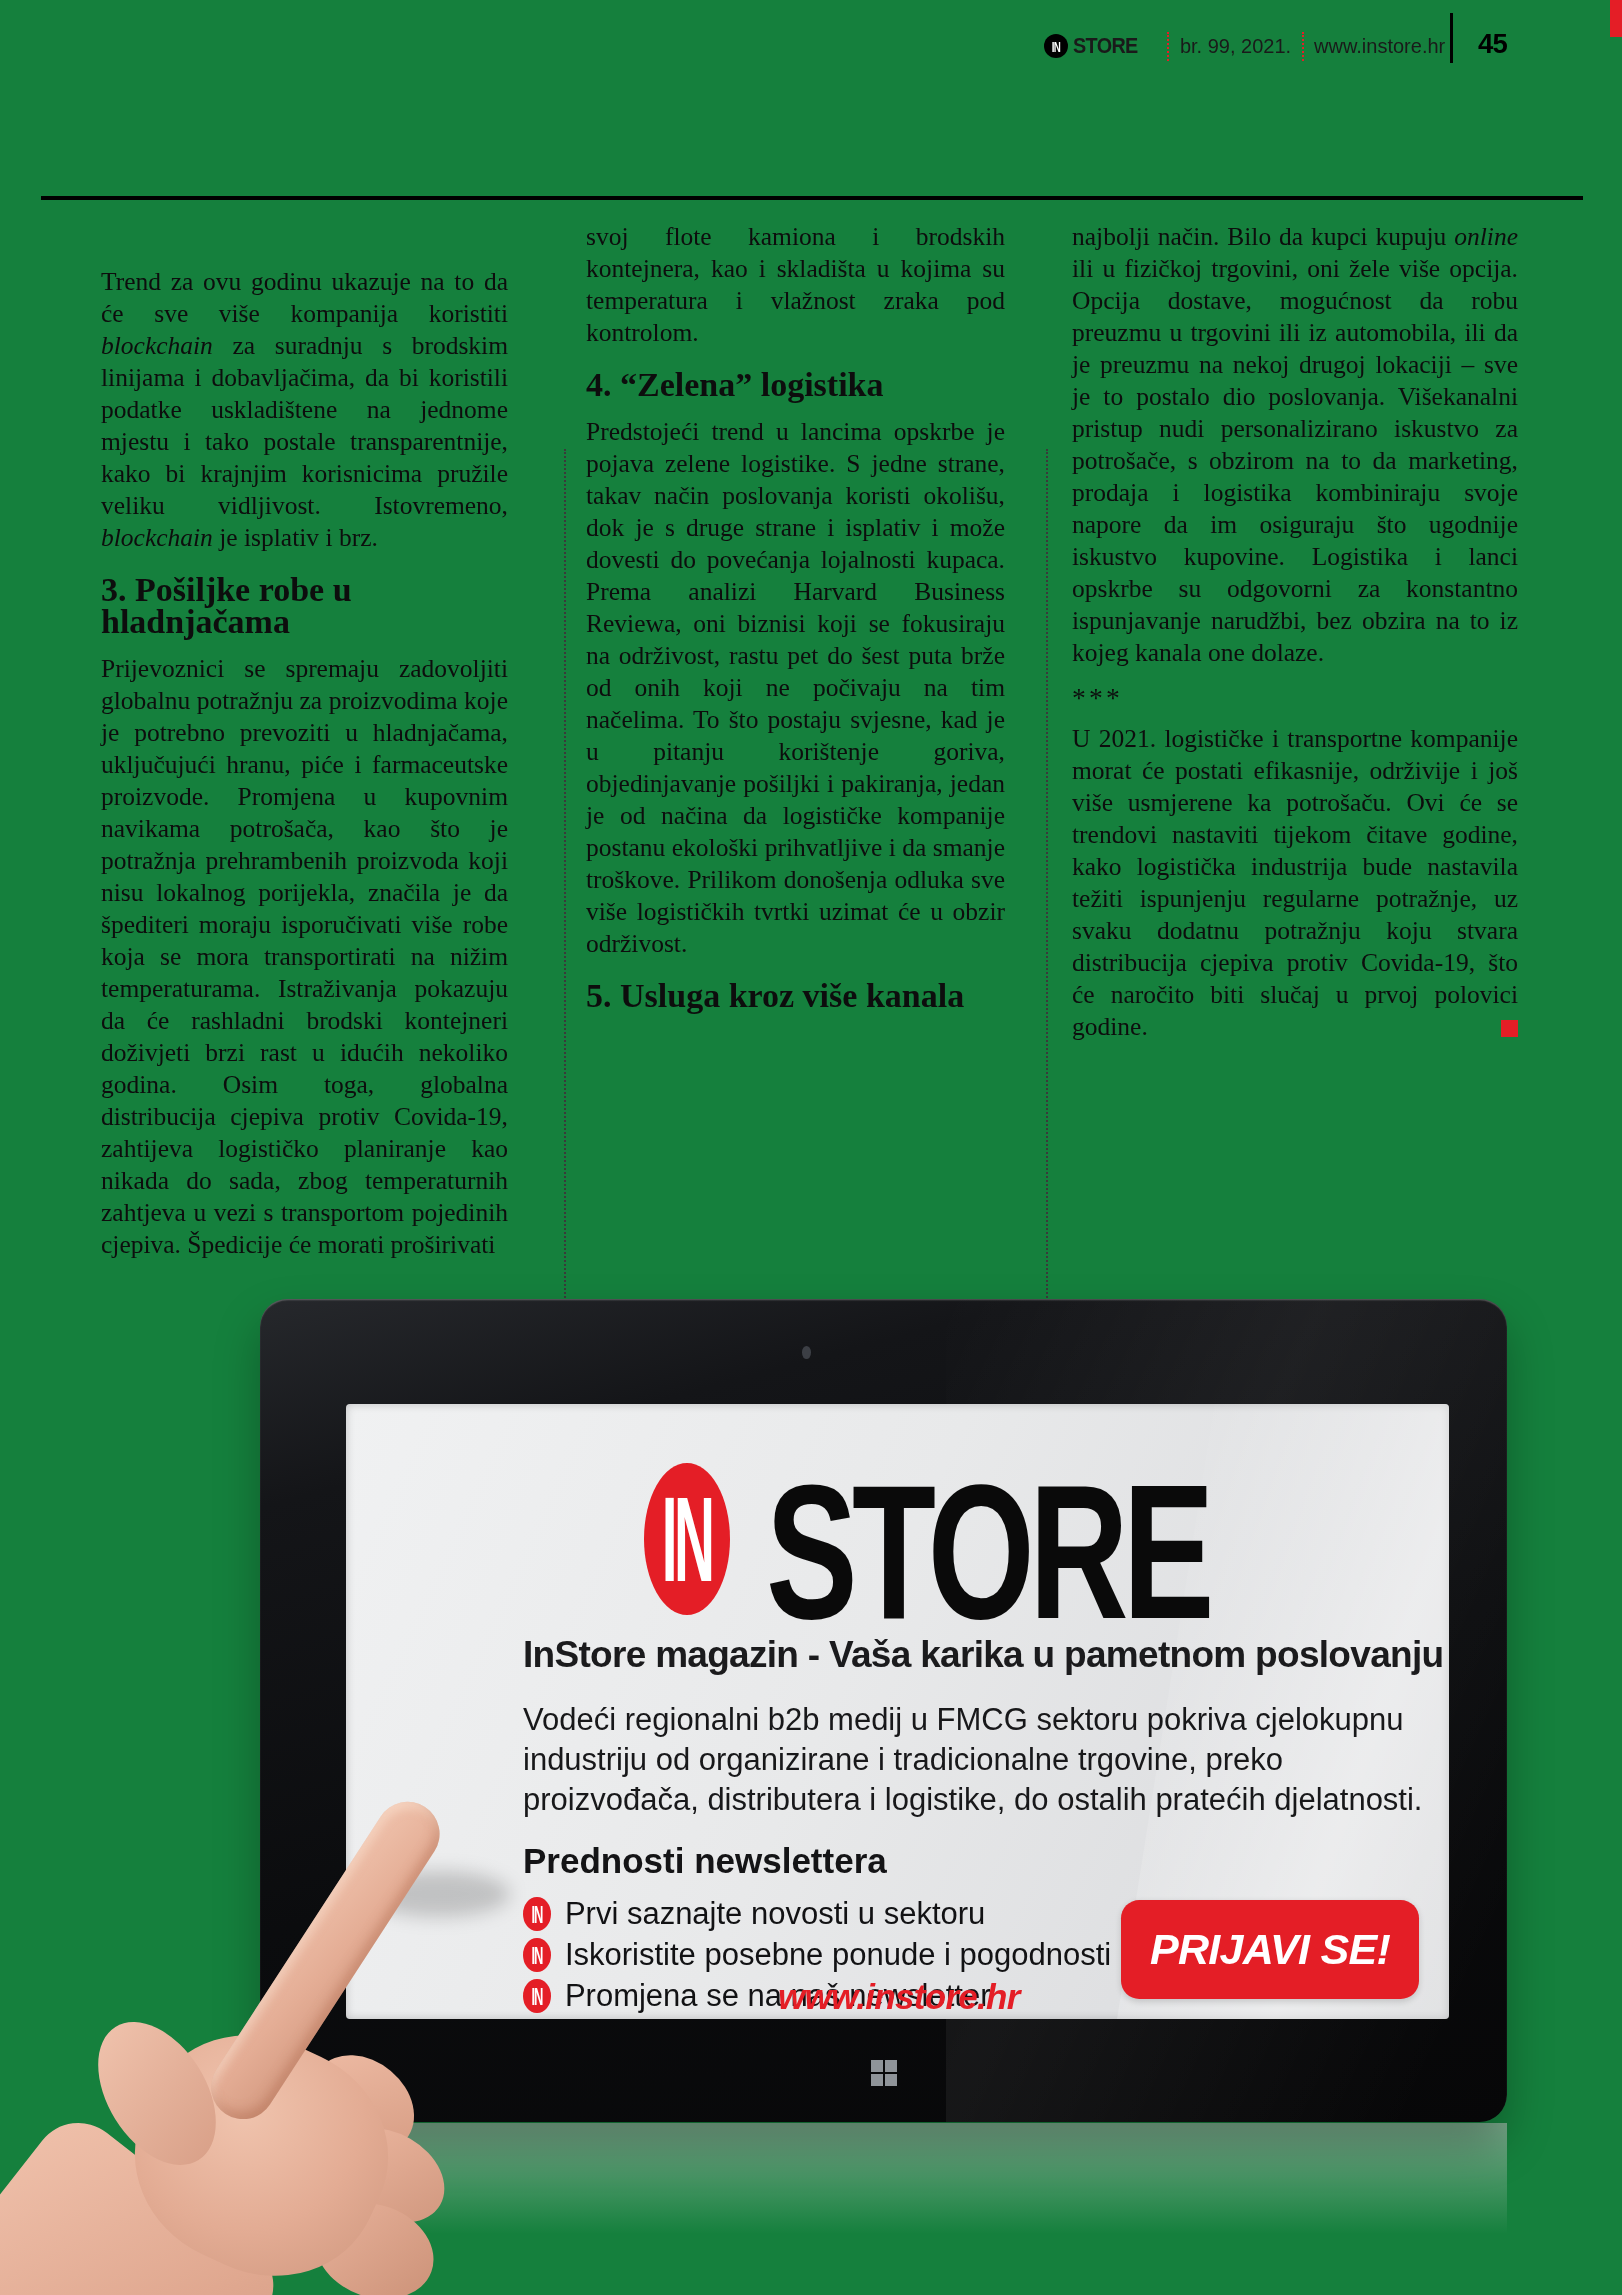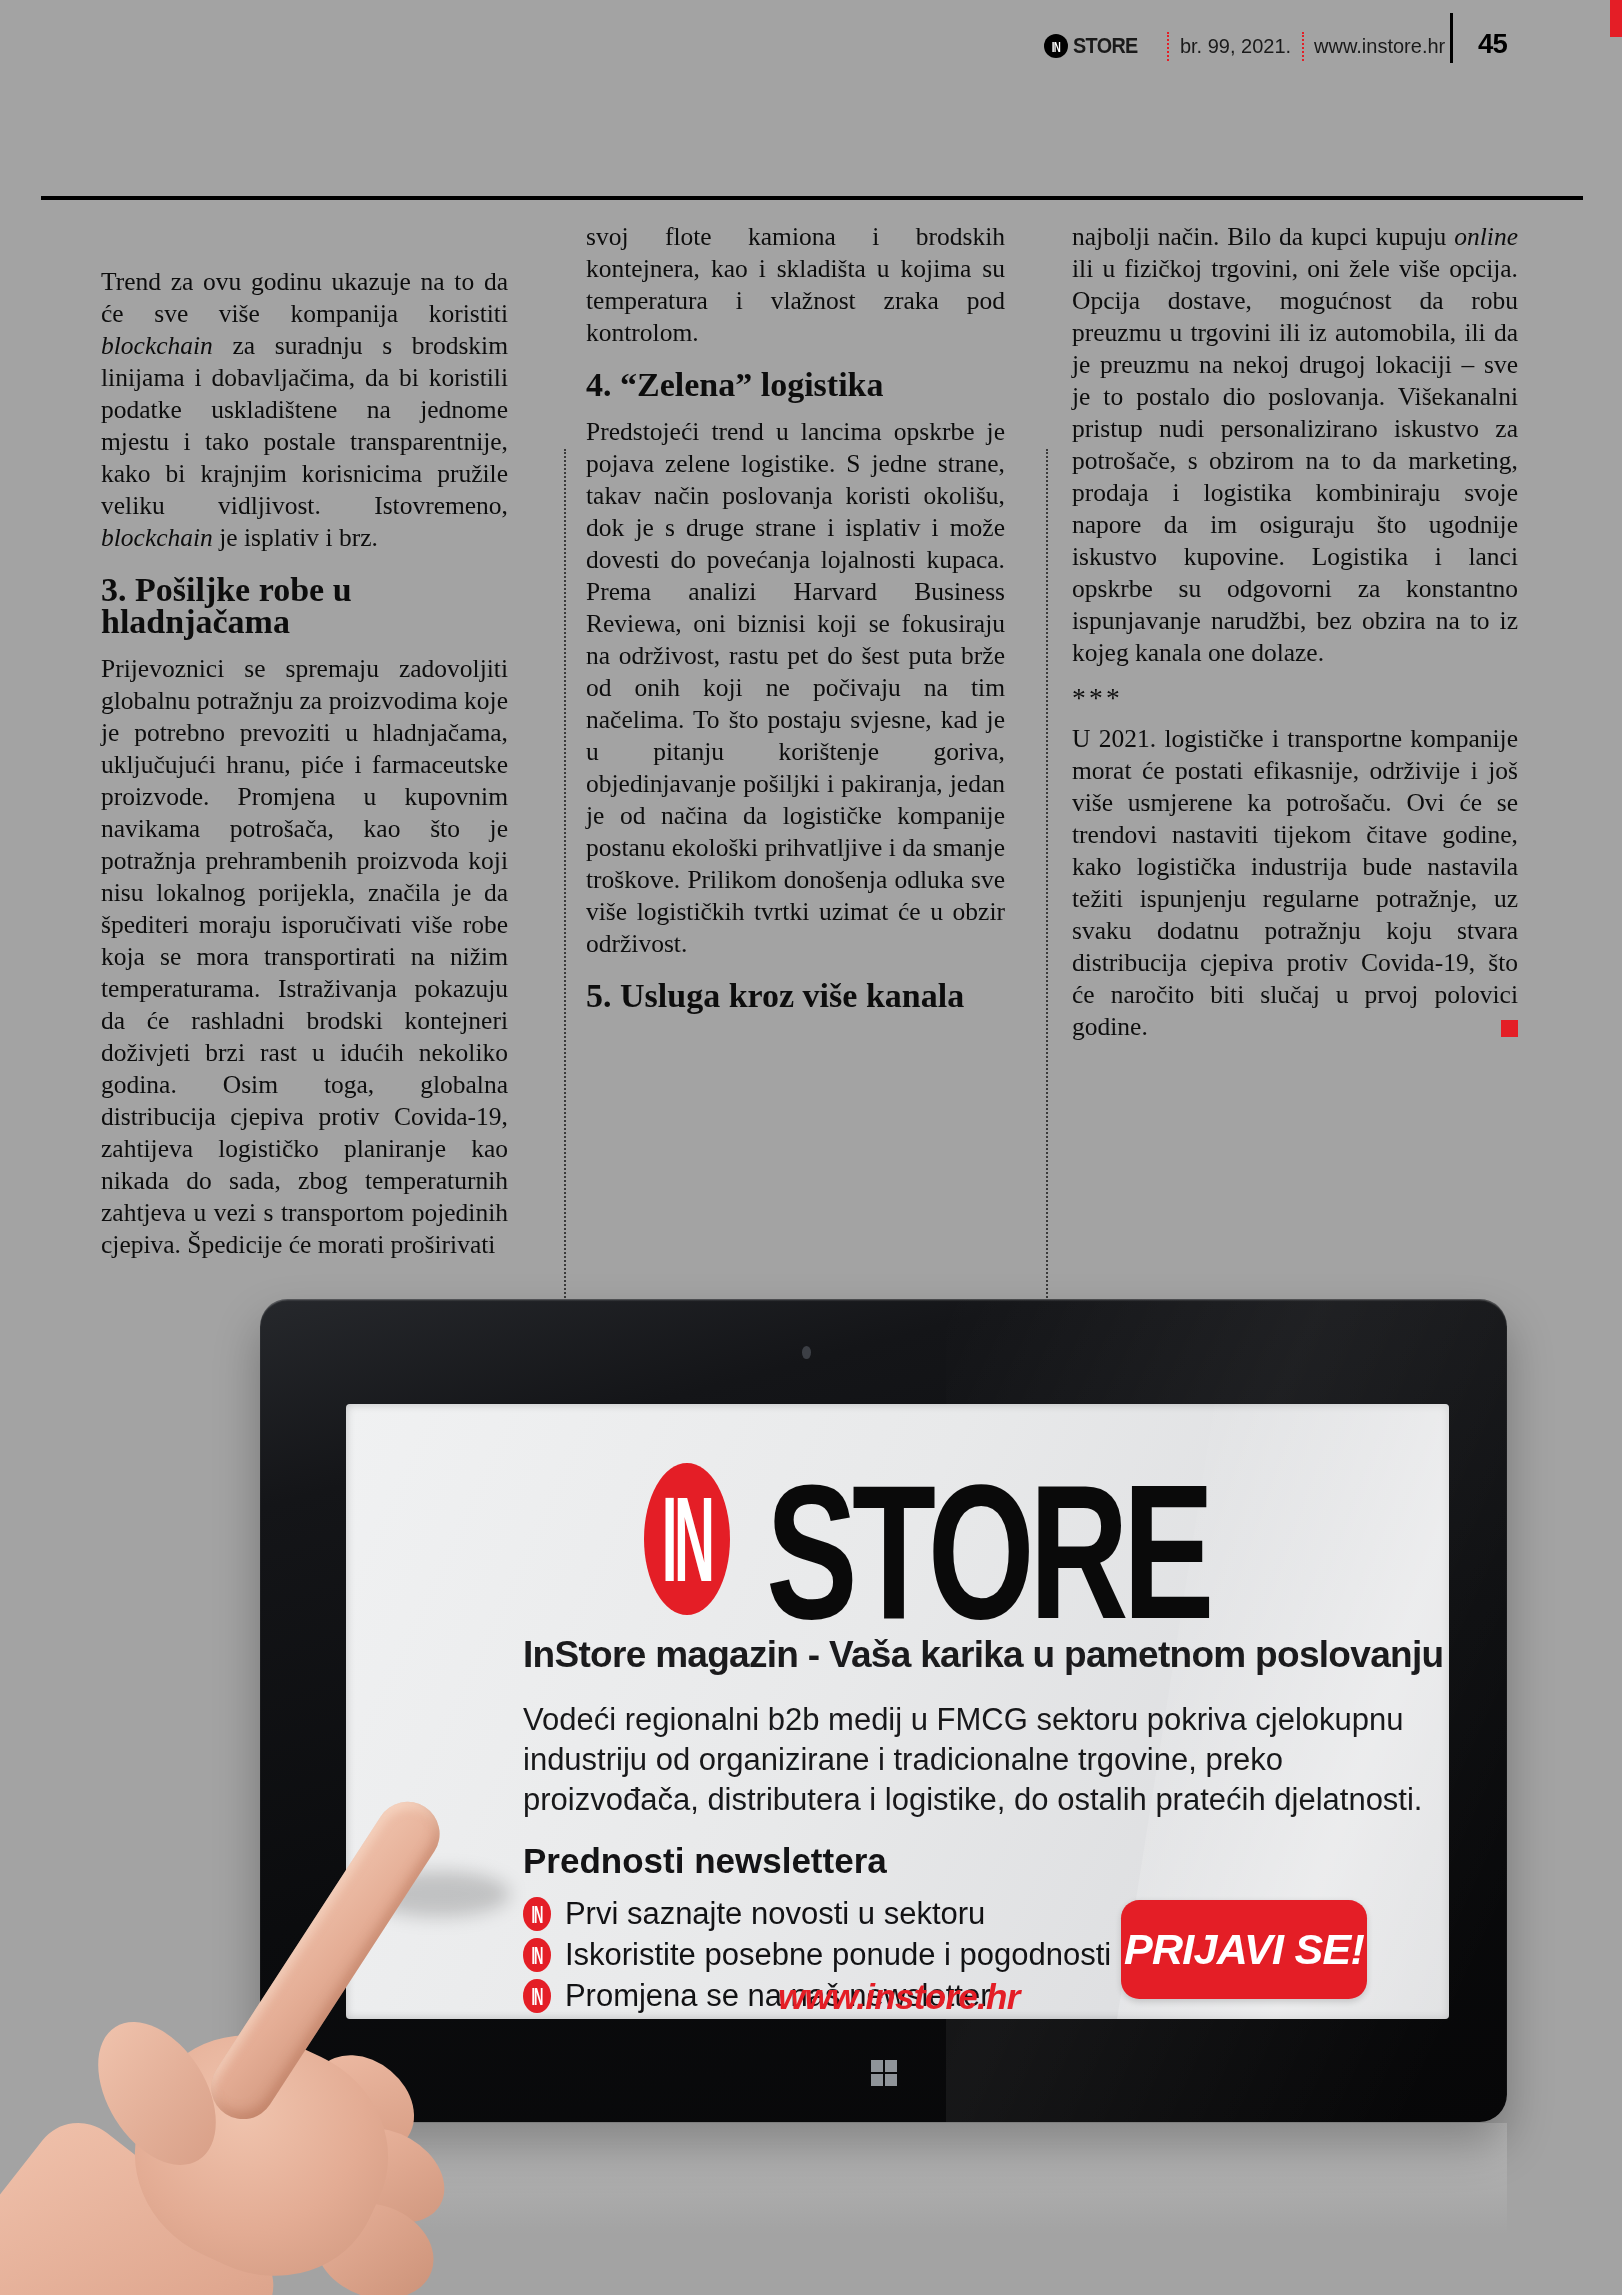--- a/index.html
+++ b/index.html
@@ -1,16 +1,16 @@
 <!DOCTYPE html>
 <html style="font-size:10.5px"><head>
 <meta charset="utf-8">
 <style>
   html,body{margin:0;padding:0;background:#ffffff;}
-  #page{position:relative;width:1623px;height:2295px;background:#a3a3a3;overflow:hidden;
+  #page{position:relative;width:1623px;height:2295px;background:#15803d;overflow:hidden;
         font-family:"Liberation Serif",serif;color:#111;}
 
   
   .hdr{position:absolute;top:0;left:0;width:1623px;height:92px;}
   .corner-bar{position:absolute;right:0;top:0;width:13px;height:37px;background:#e41e26;}
   .hdr-row{position:absolute;left:1044px;top:29px;height:34px;display:flex;align-items:center;
            font-family:"Liberation Sans",sans-serif;font-size:20px;color:#1a1a1a;}
   .hdr-logo{display:flex;align-items:center;margin-right:11.8px;}
   .hdr-logo-circle{width:24px;height:24px;border-radius:50%;background:#000;color:#fff;
         display:flex;align-items:center;justify-content:center;font-weight:bold;font-size:9.8px;
@@ -69,21 +69,21 @@
   .ad-ben-title{position:absolute;left:177px;top:437px;font-size:35px;font-weight:bold;color:#141416;}
   .ad-benefits{position:absolute;left:177px;top:489px;}
   .ben-row{display:flex;align-items:center;height:41px;}
   .ben-icon{width:27.5px;height:34px;border-radius:50%;background:#e41e26;flex:0 0 27.5px;
             display:flex;align-items:center;justify-content:center;margin-right:14.4px;}
   .ben-icon span{color:#fff;font-weight:bold;font-size:14.4px;letter-spacing:-1.3px;
                  display:inline-block;transform:scale(.9,1.7);}
   .ben-label{font-size:31px;color:#121214;}
   .ad-site{position:absolute;left:432px;top:573px;font-size:35px;font-weight:bold;font-style:italic;
            color:#e41e26;letter-spacing:-0.7px;}
-  .ad-cta{position:absolute;left:775px;top:496px;width:246px;height:99px;border-radius:18.3px;
+  .ad-cta{position:absolute;left:775px;top:496px;width:298px;height:99px;border-radius:18.3px;
           background:#e41e26;display:flex;align-items:center;justify-content:center;
           box-shadow:0 2.6px 6.5px rgba(0,0,0,.15);cursor:pointer;}
   .ad-cta span{color:#fff;font-weight:bold;font-style:italic;font-size:43px;letter-spacing:-0.7px;}
 
   
   .hand{position:absolute;left:0;top:1675px;width:589px;height:620px;z-index:50;pointer-events:none;}
   .hand div{position:absolute;}
   .finger-shadow{left:366px;top:196px;width:144px;height:46px;border-radius:50%;
                  background:rgba(0,0,0,.18);filter:blur(9.2px);}
   .finger{left:393px;top:132px;width:64px;height:366px;border-radius:32px;

